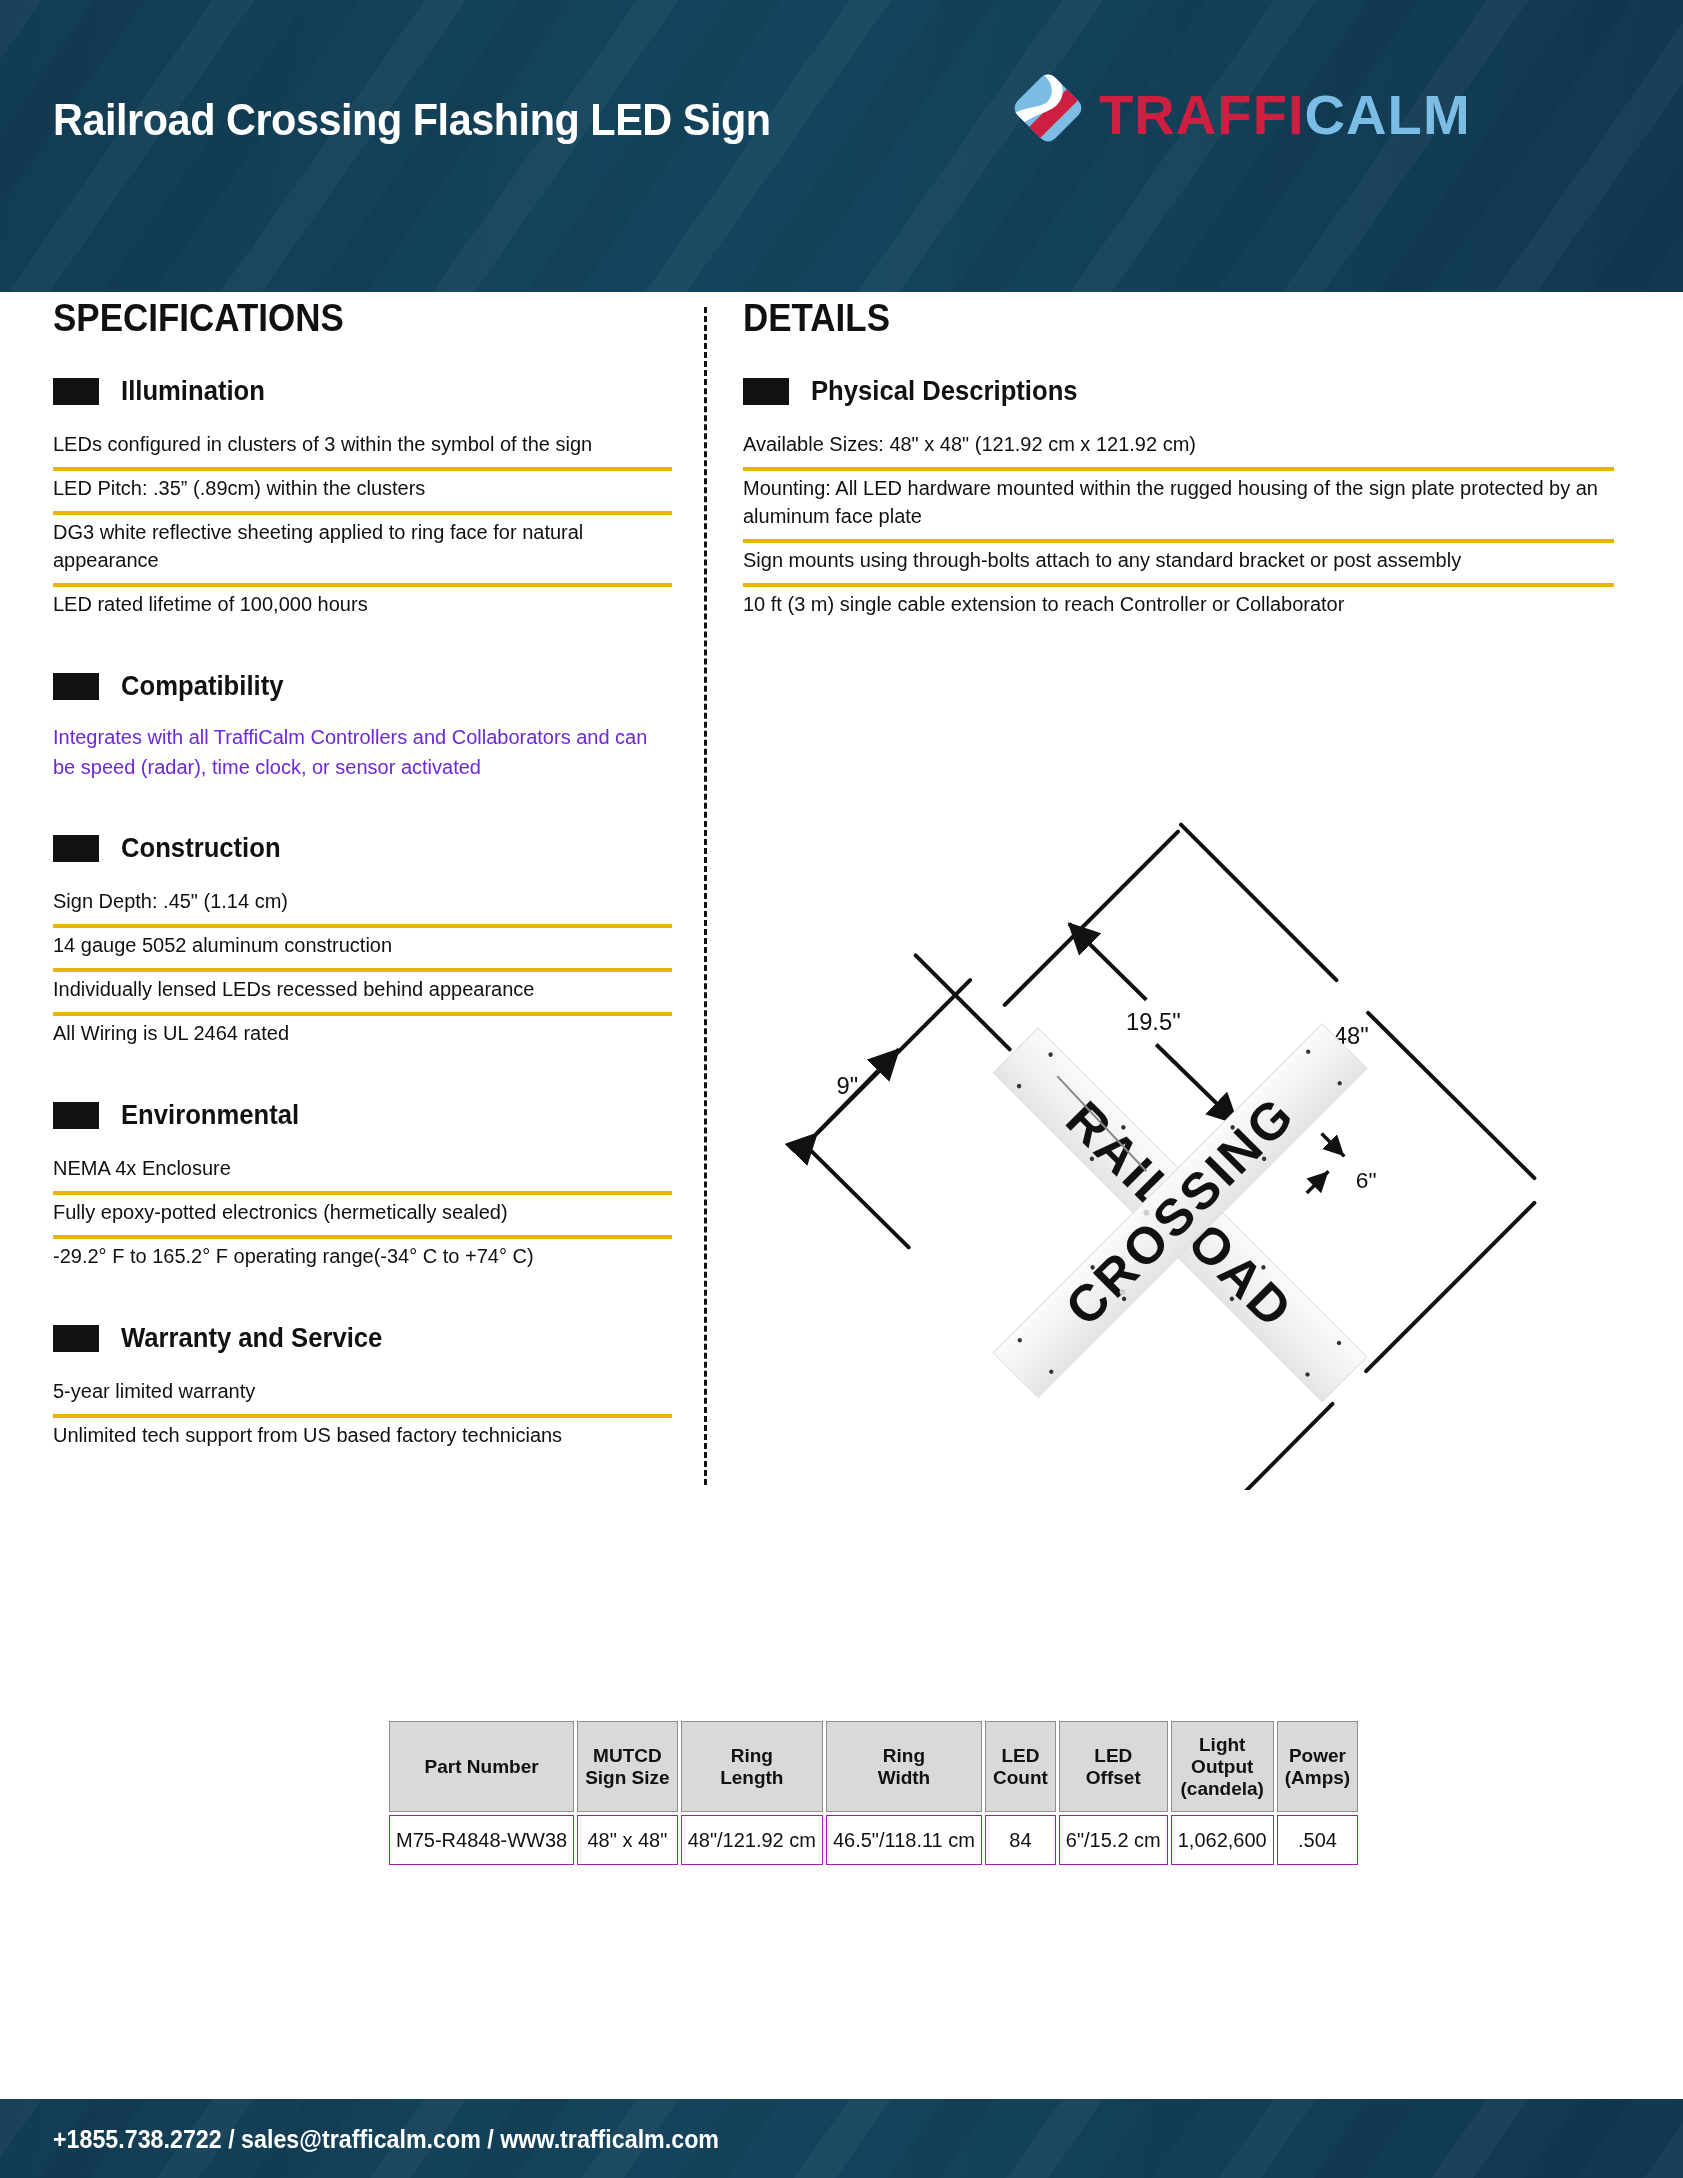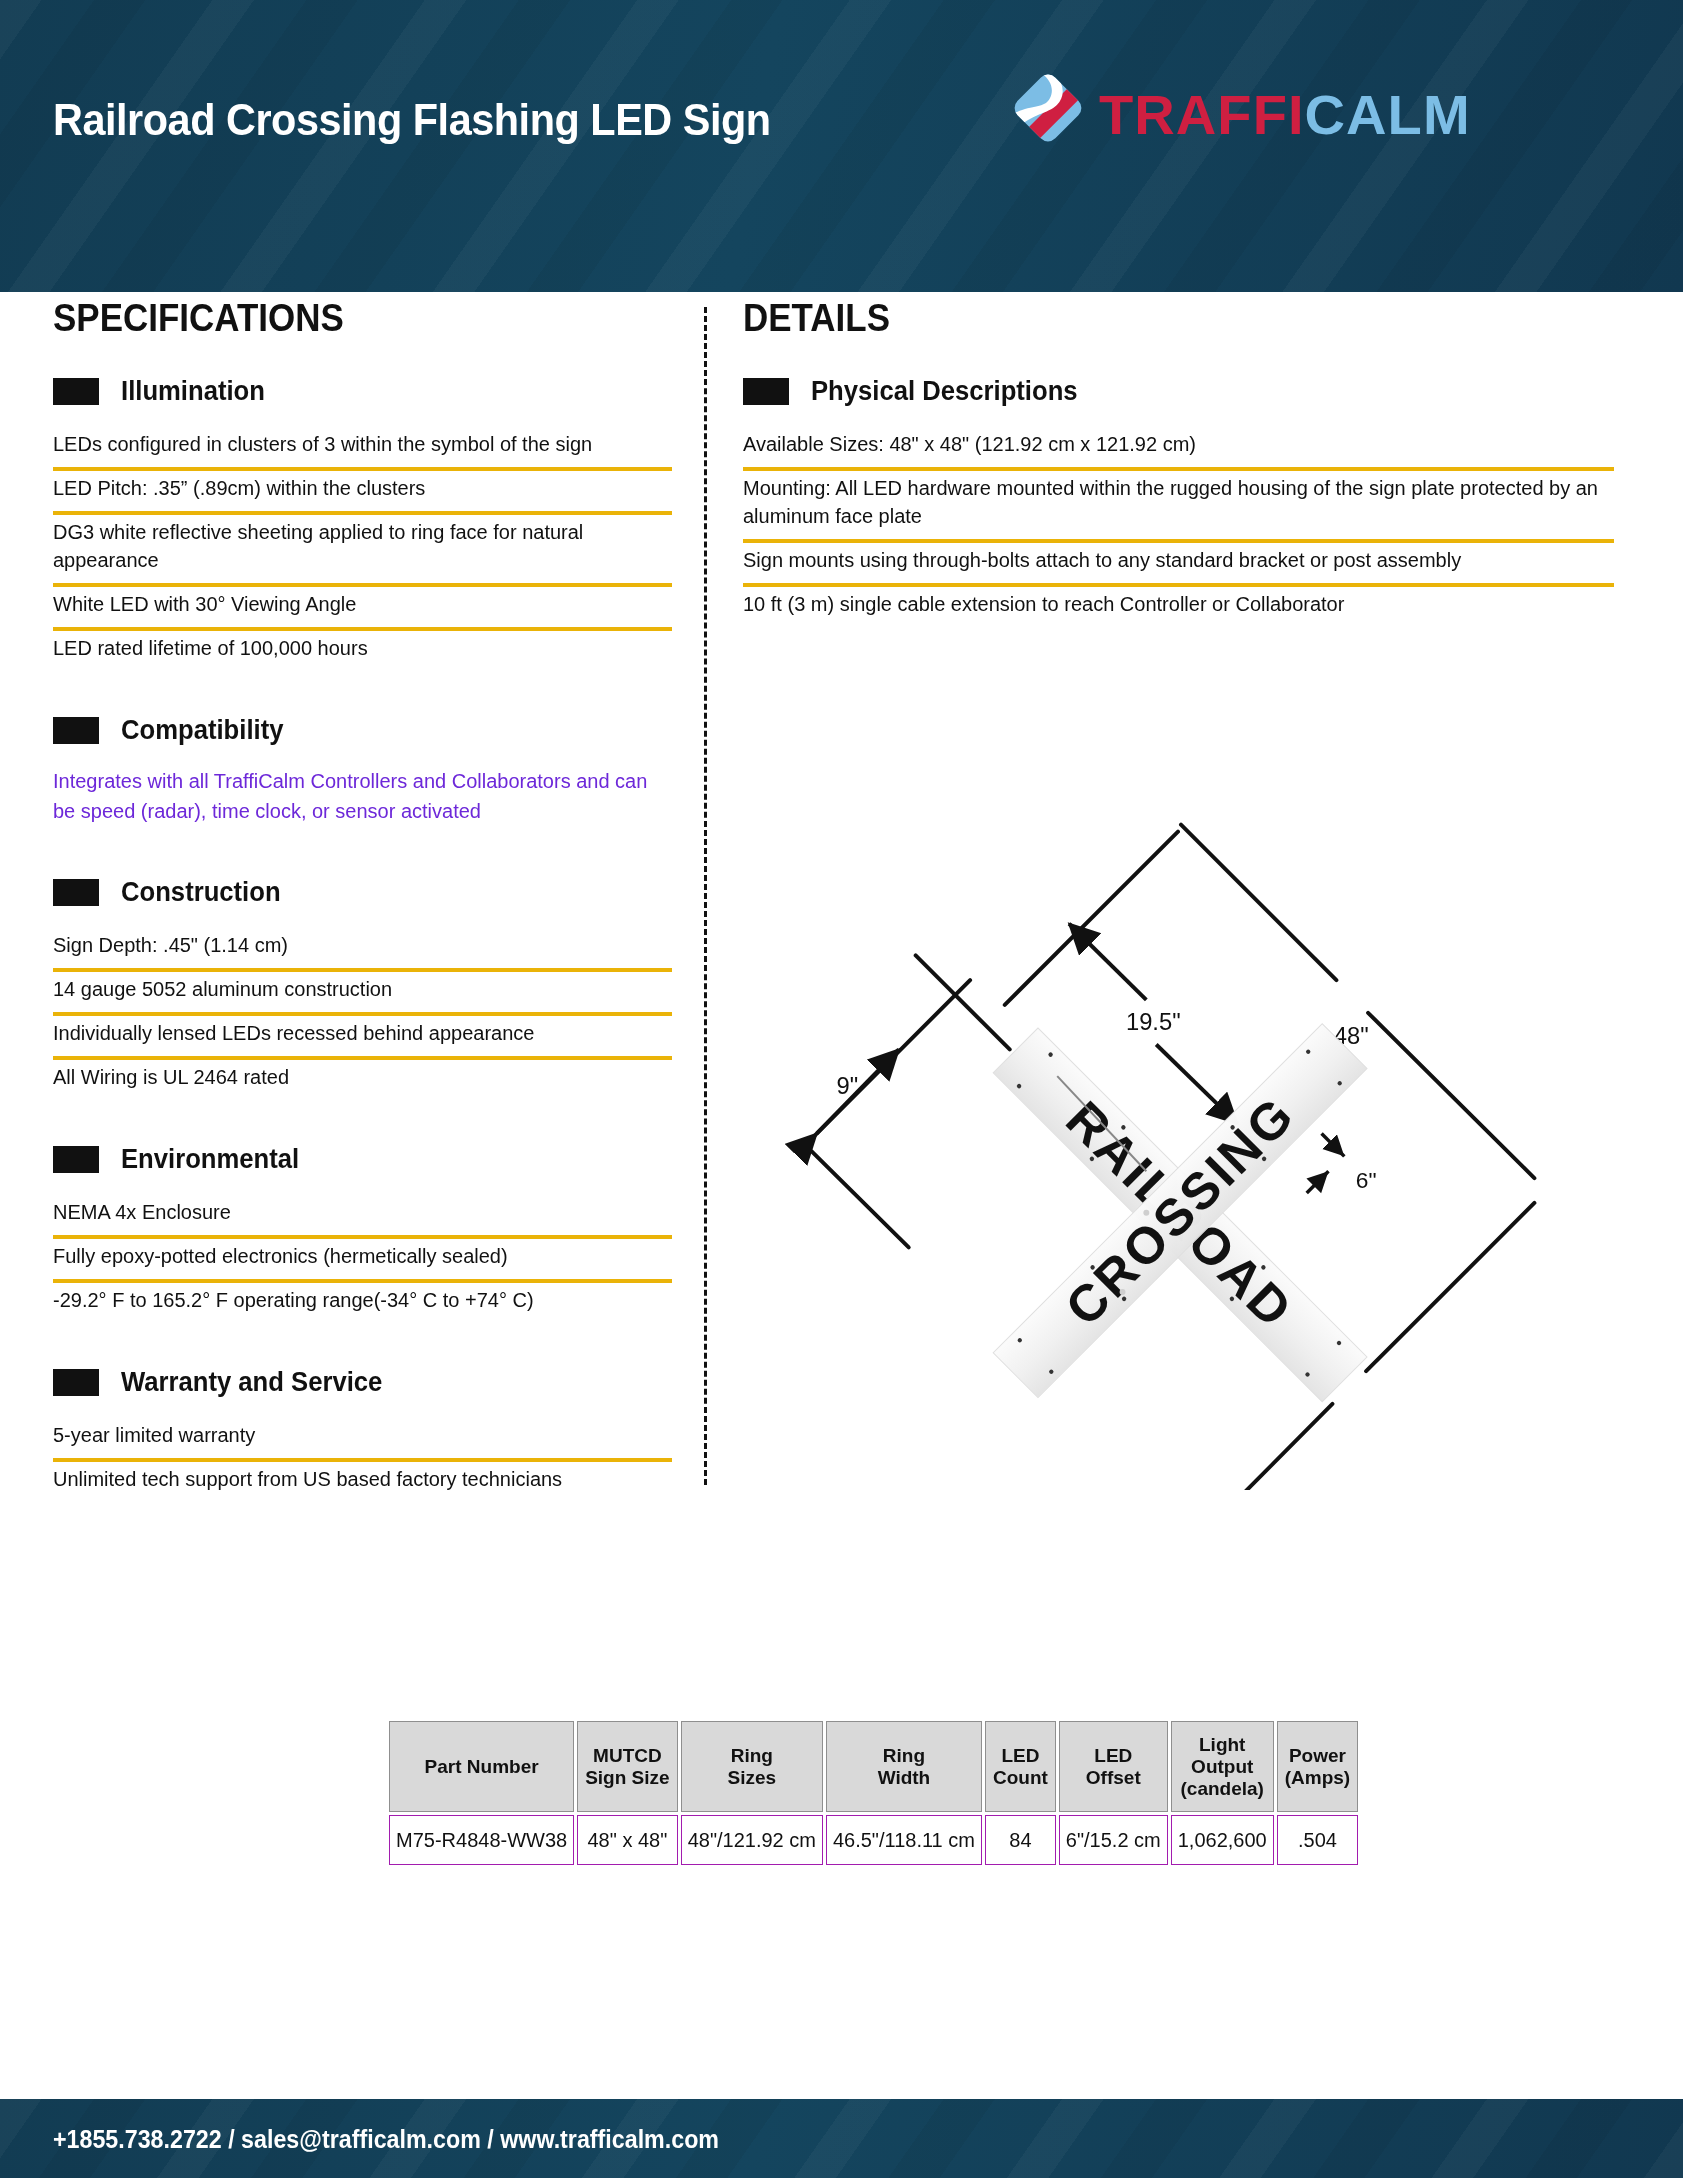--- a/index.html
+++ b/index.html
@@ -158,21 +158,20 @@
   <div class="col-title">SPECIFICATIONS</div>
 
   <div class="sec-head">
     <span class="sec-square"></span>
     <span class="sec-head-label">Illumination</span>
   </div>
   <ul class="spec-list">
     <li class="spec-item">LEDs configured in clusters of 3 within the symbol of the sign</li>
     <li class="spec-item">LED Pitch: .35” (.89cm) within the clusters</li>
     <li class="spec-item">DG3 white reflective sheeting applied to ring face for natural appearance</li>
-    <li class="spec-item">White LED with 30° Viewing Angle</li>
     <li class="spec-item last">LED rated lifetime of 100,000 hours</li>
   </ul>
 
   <div class="sec-head">
     <span class="sec-square"></span>
     <span class="sec-head-label">Compatibility</span>
   </div>
   <p class="para-block">Integrates with all TraffiCalm Controllers and Collaborators and can be speed (radar), time clock, or sensor activated</p>
 
   <div class="sec-head">
@@ -311,21 +310,21 @@
     <text x="590" y="395" font-family="Liberation Sans, sans-serif" font-size="23" fill="#111" text-anchor="middle">6"</text>
   </svg>
 </div>
 
 <div id="spec-table-wrap">
   <table class="spec-table">
     <thead>
       <tr>
         <th><span>Part Number</span></th>
         <th><span>MUTCD</span><br><span>Sign Size</span></th>
-        <th><span>Ring</span><br><span>Sizes</span></th>
+        <th><span>Ring</span><br><span>Length</span></th>
         <th><span>Ring</span><br><span>Width</span></th>
         <th><span>LED</span><br><span>Count</span></th>
         <th><span>LED</span><br><span>Offset</span></th>
         <th><span>Light</span><br><span>Output</span><br><span>(candela)</span></th>
         <th><span>Power</span><br><span>(Amps)</span></th>
       </tr>
     </thead>
     <tbody>
       <tr>
         <td>M75-R4848-WW38</td>

